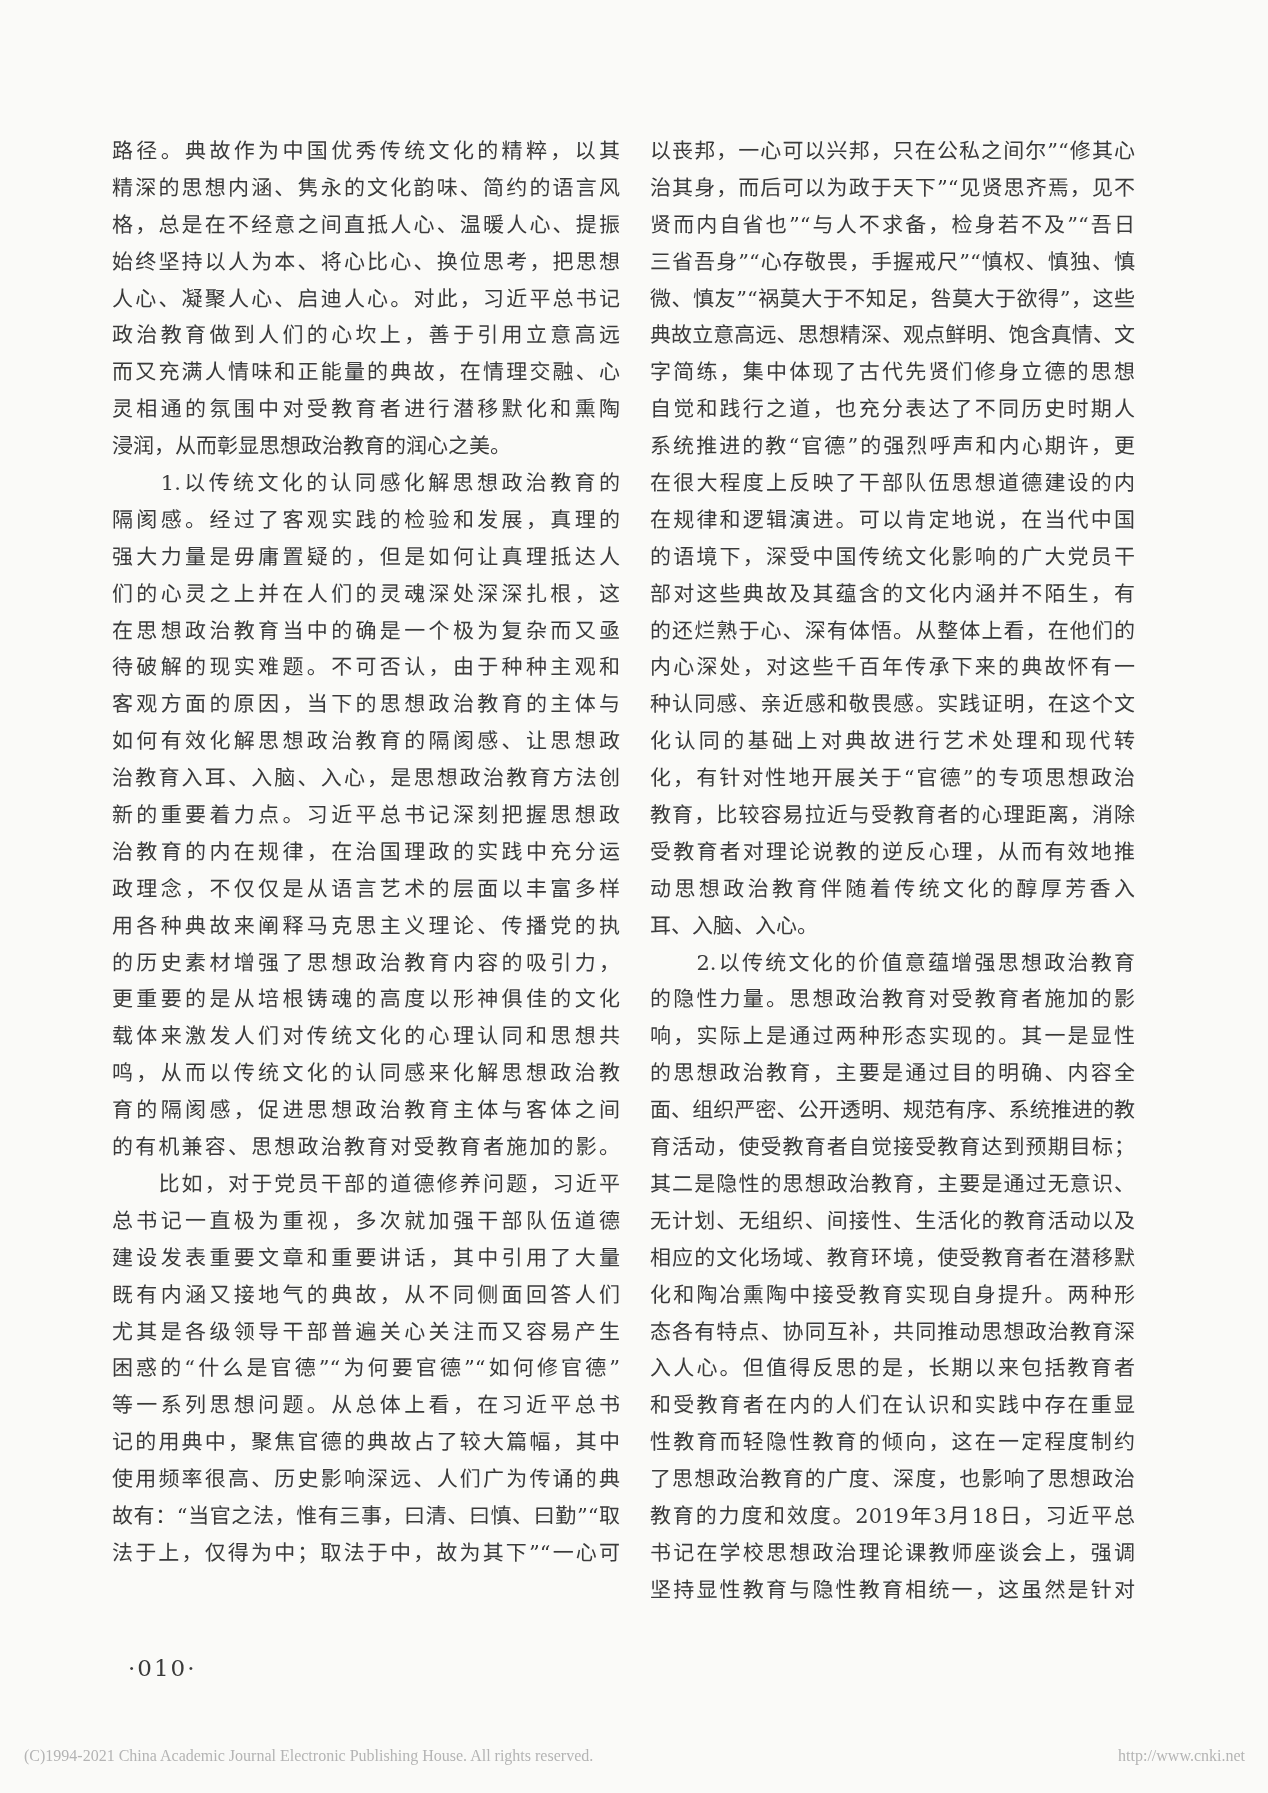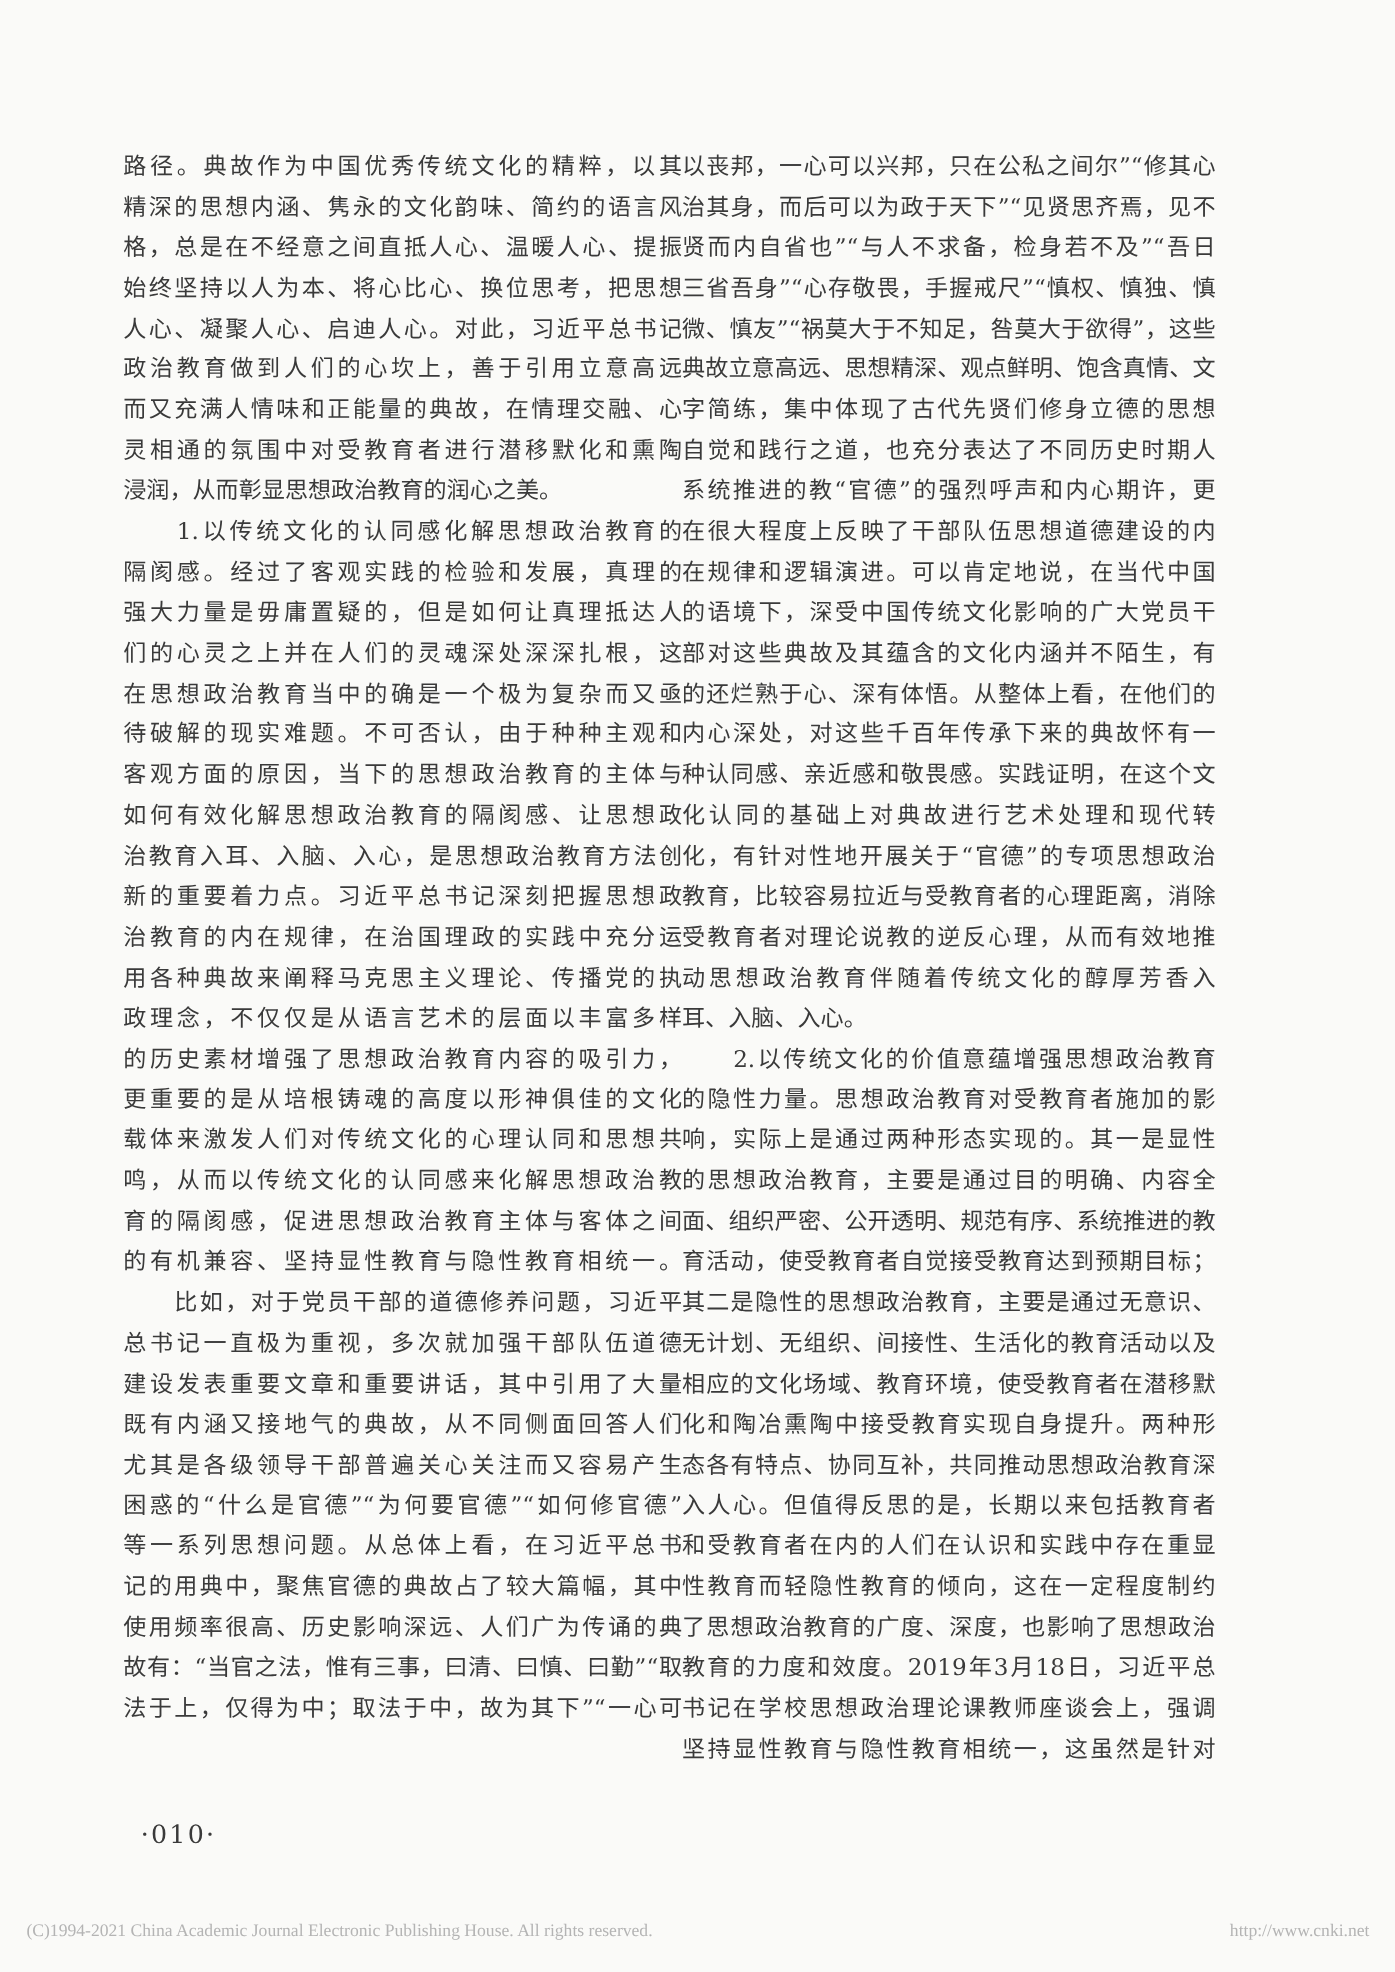--- a/index.html
+++ b/index.html
@@ -15,21 +15,21 @@
     color: #3a3a3a;
     overflow: hidden;
   }
   .columns {
     position: absolute;
     left: 112px; top: 133px;
     width: 1023px;
     display: flex;
   }
   .column { display: block; }
-  .column.left  { width: 508px; }
+  .column.left  { width: 508px; margin-right: 30px; }
   .column.right { width: 485px; }
   .line {
     font-size: 21px;
     line-height: 36.9px;
     height: 36.9px;
     overflow: hidden;
     text-align: justify;
     text-align-last: justify;
     text-justify: inter-character;
     font-kerning: none;
@@ -79,28 +79,28 @@
         <div class="line">隔阂感。经过了客观实践的检验和发展，真理的</div>
         <div class="line">强大力量是毋庸置疑的，但是如何让真理抵达人</div>
         <div class="line">们的心灵之上并在人们的灵魂深处深深扎根，这</div>
         <div class="line">在思想政治教育当中的确是一个极为复杂而又亟</div>
         <div class="line">待破解的现实难题。不可否认，由于种种主观和</div>
         <div class="line">客观方面的原因，当下的思想政治教育的主体与</div>
         <div class="line">如何有效化解思想政治教育的隔阂感、让思想政</div>
         <div class="line">治教育入耳、入脑、入心，是思想政治教育方法创</div>
         <div class="line">新的重要着力点。习近平总书记深刻把握思想政</div>
         <div class="line">治教育的内在规律，在治国理政的实践中充分运</div>
+        <div class="line">政理念，不仅仅是从语言艺术的层面以丰富多样</div>
         <div class="line">用各种典故来阐释马克思主义理论、传播党的执</div>
-        <div class="line">政理念，不仅仅是从语言艺术的层面以丰富多样</div>
         <div class="line">的历史素材增强了思想政治教育内容的吸引力，</div>
         <div class="line">更重要的是从培根铸魂的高度以形神俱佳的文化</div>
         <div class="line">载体来激发人们对传统文化的心理认同和思想共</div>
         <div class="line">鸣，从而以传统文化的认同感来化解思想政治教</div>
         <div class="line">育的隔阂感，促进思想政治教育主体与客体之间</div>
-        <div class="line">的有机兼容、坚持显性教育与隐性教育相统一。</div>
+        <div class="line">的有机兼容、思想政治教育对受教育者施加的影。</div>
         <div class="line">　　比如，对于党员干部的道德修养问题，习近平</div>
         <div class="line">总书记一直极为重视，多次就加强干部队伍道德</div>
         <div class="line">建设发表重要文章和重要讲话，其中引用了大量</div>
         <div class="line">既有内涵又接地气的典故，从不同侧面回答人们</div>
         <div class="line">尤其是各级领导干部普遍关心关注而又容易产生</div>
         <div class="line">困惑的“什么是官德”“为何要官德”“如何修官德”</div>
         <div class="line">等一系列思想问题。从总体上看，在习近平总书</div>
         <div class="line">记的用典中，聚焦官德的典故占了较大篇幅，其中</div>
         <div class="line">使用频率很高、历史影响深远、人们广为传诵的典</div>
         <div class="line">故有：“当官之法，惟有三事，曰清、曰慎、曰勤”“取</div>

